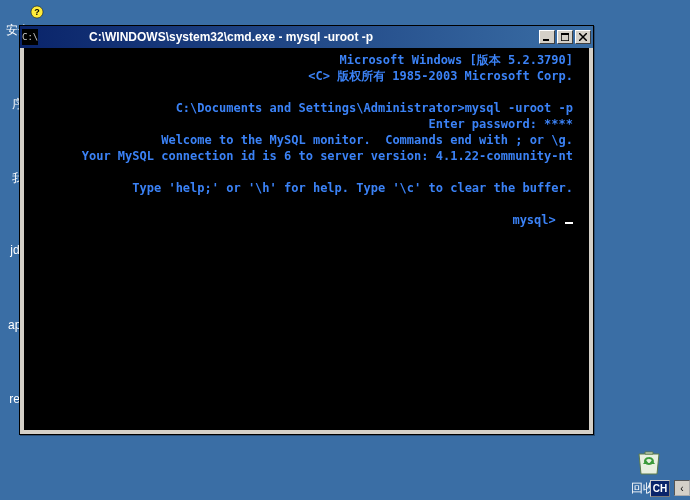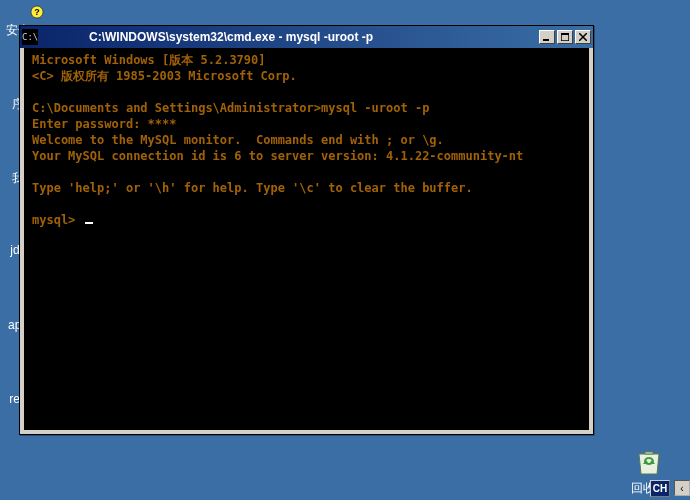--- a/index.html
+++ b/index.html
@@ -87,28 +87,29 @@
       font-weight: bold;
       color: #000;
     }
     .console {
       position: absolute;
       top: 22px;
       left: 4px;
       right: 4px;
       bottom: 4px;
       background: #000;
-      color: #a16207;
+      color: #3b82f6;
       font-family: "Lucida Console", Consolas, monospace;
       font-size: 12px;
       line-height: 16px;
-      padding: 4px 8px;
+      padding: 4px 16px;
       white-space: pre;
       overflow: hidden;
       font-weight: bold;
+      text-align: right;
     }
     .cursor {
       display: inline-block;
       width: 8px;
       height: 2px;
       background: #fff;
       margin-bottom: 0;
       vertical-align: baseline;
       margin-left: 2px;
     }

